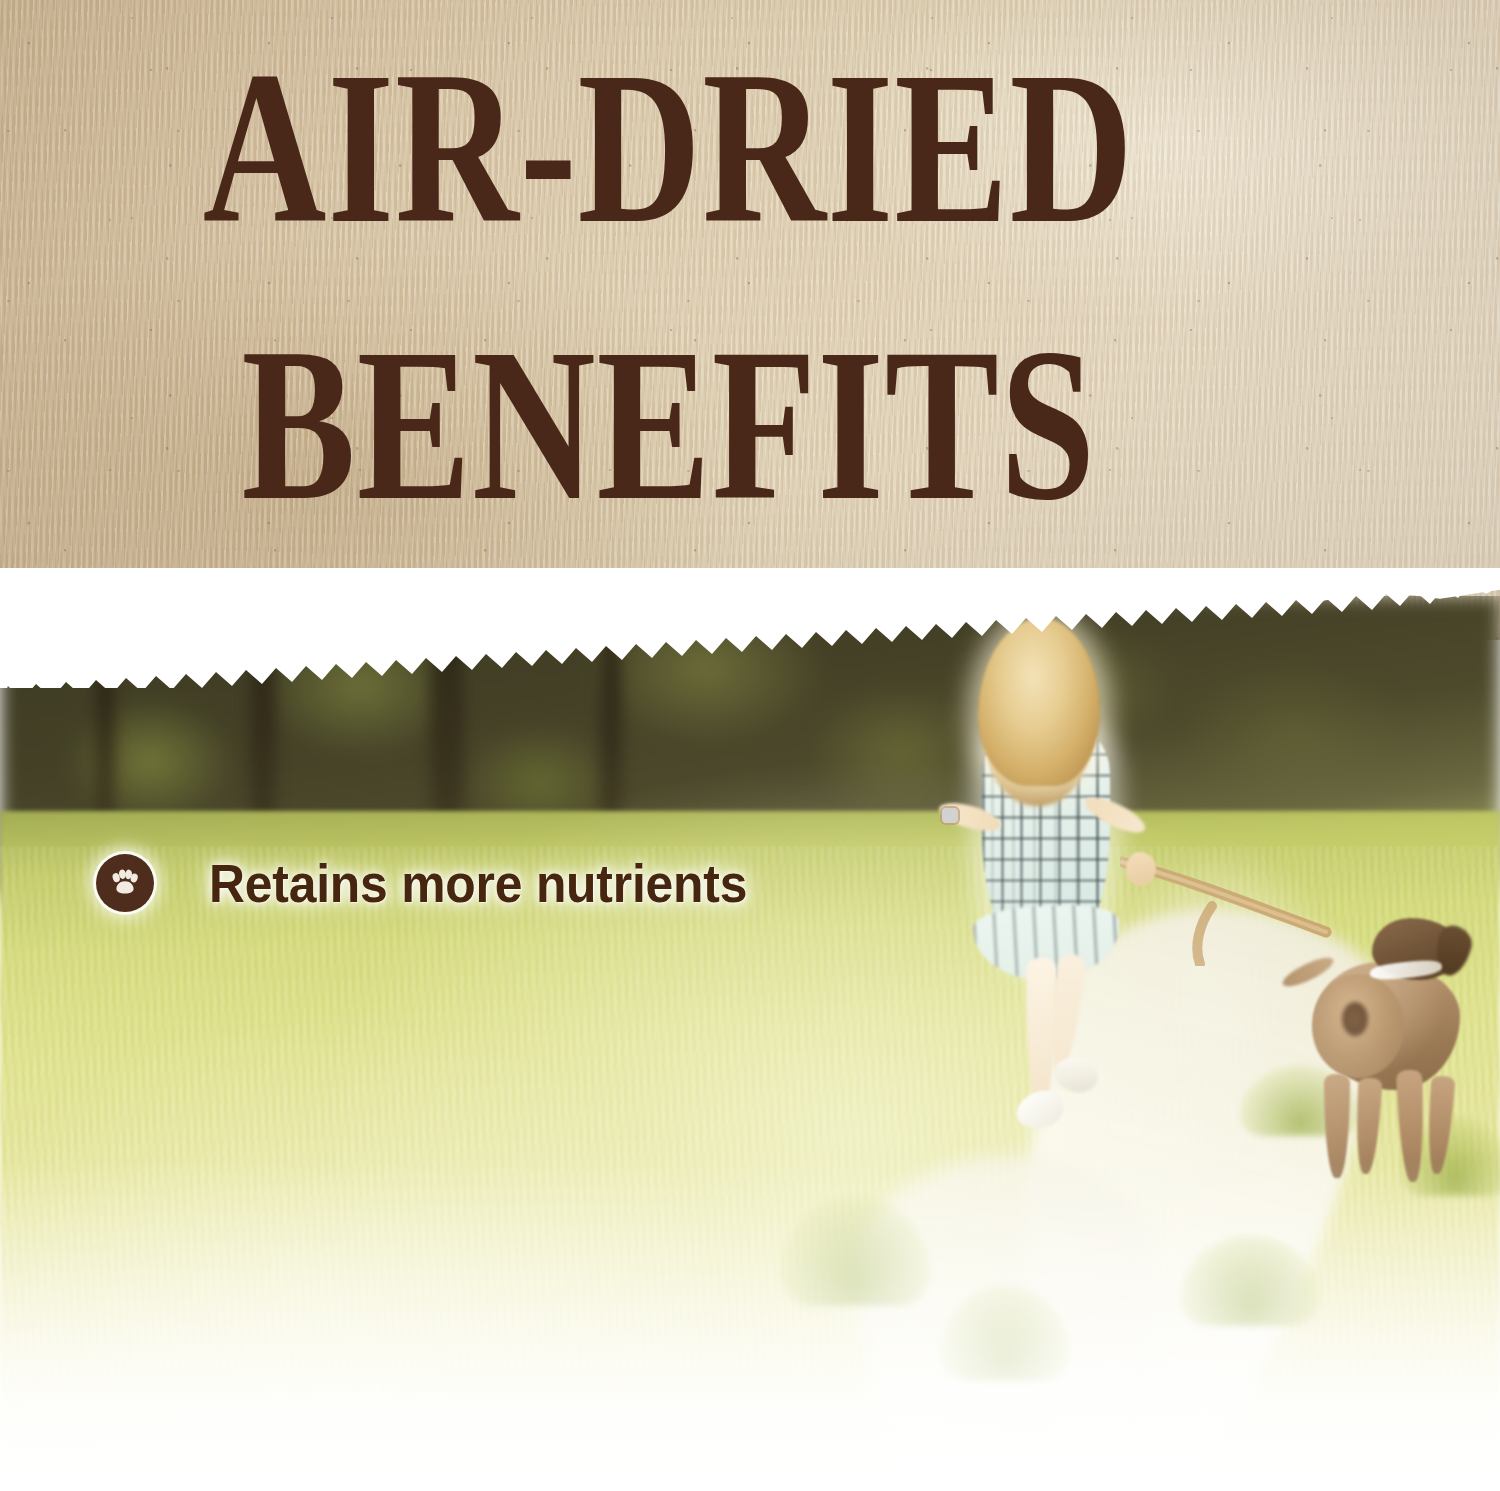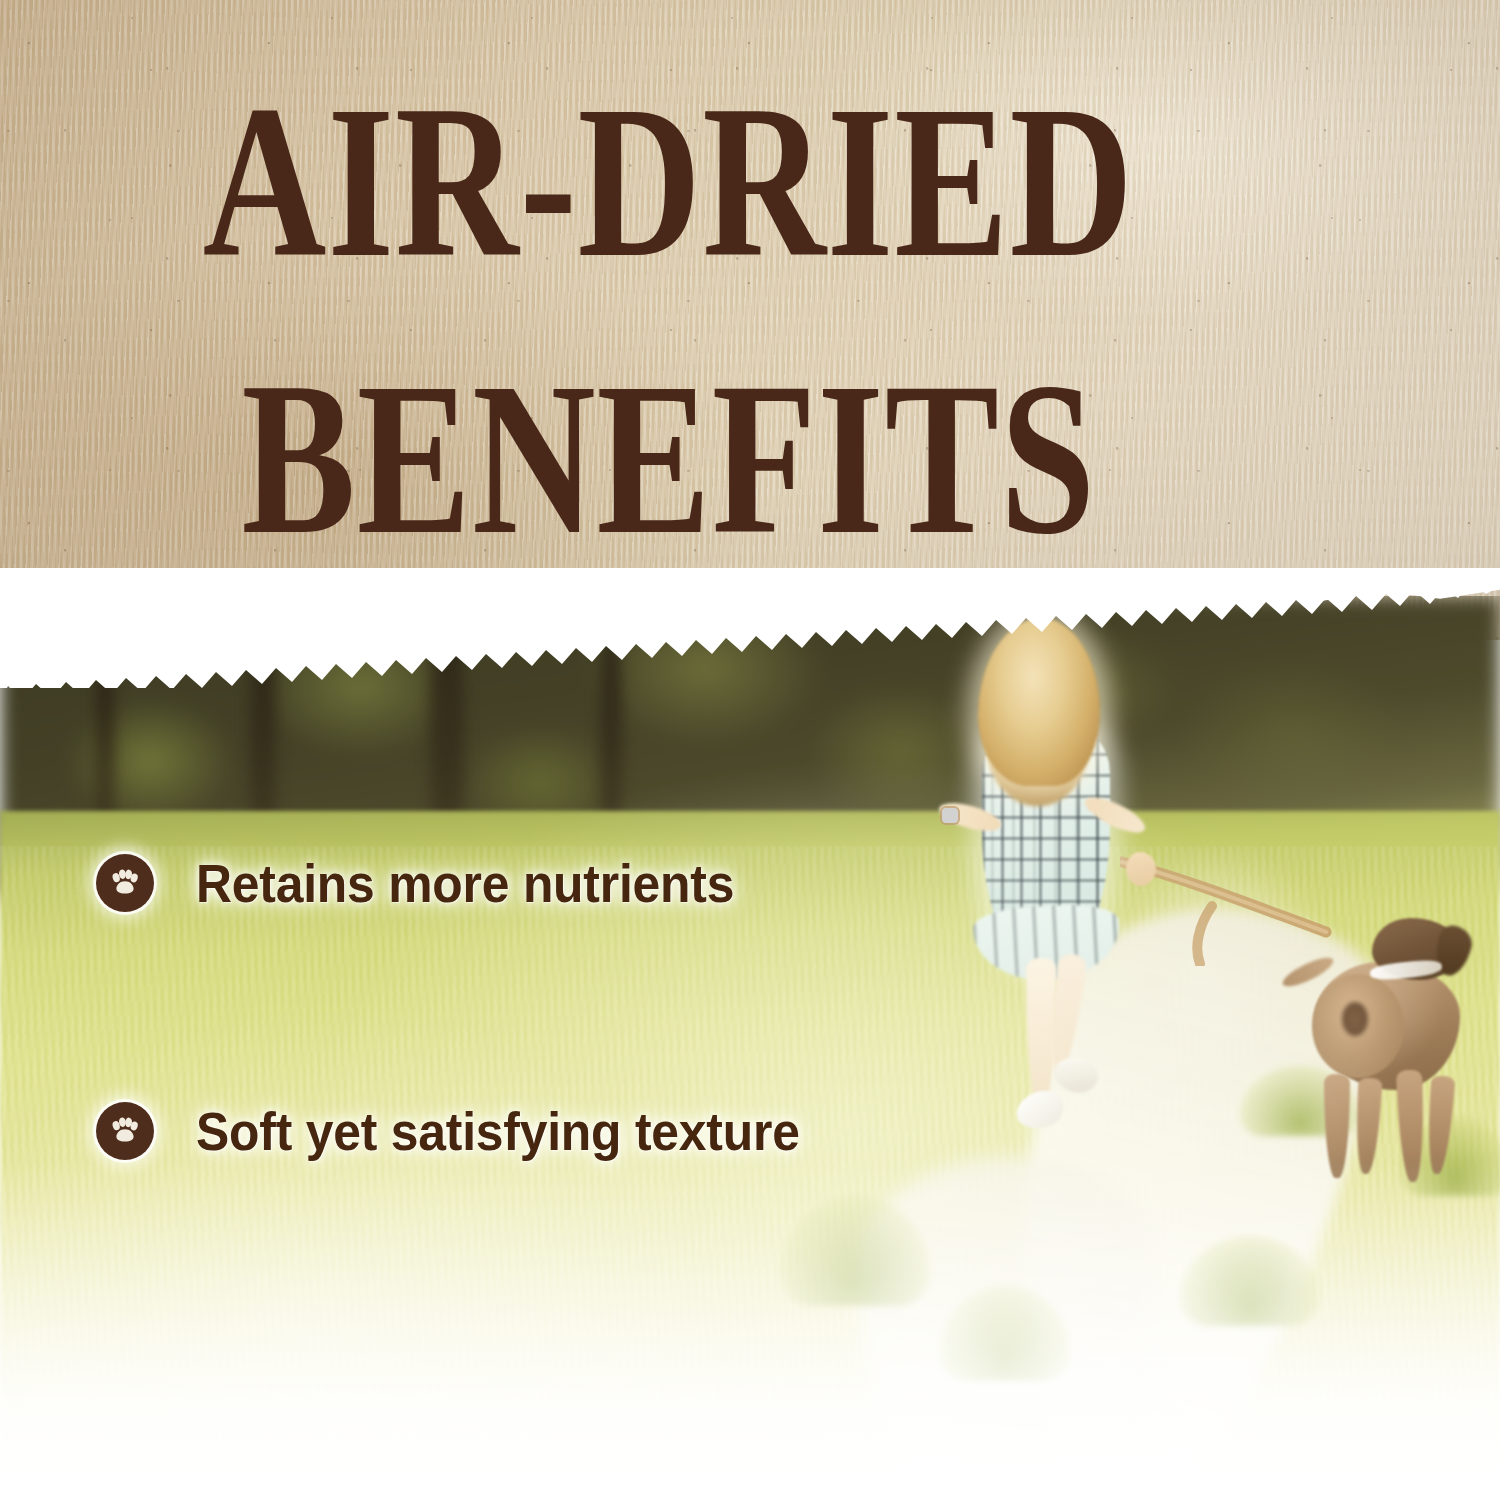--- a/index.html
+++ b/index.html
@@ -50,21 +50,21 @@
     position:absolute;left:0;top:0;width:1500px;height:640px;
     background:
       radial-gradient(ellipse 1100px 560px at 50% 40%, transparent 40%, rgba(120,92,58,.10) 82%, rgba(110,84,52,.18) 100%);
     pointer-events:none;
   }
 
   
   .title-block{
     position:absolute;left:0;top:0;width:1337px;height:600px;
     display:flex;flex-direction:column;align-items:center;justify-content:flex-start;
-    padding-top:104px;
+    padding-top:70px;
   }
   .title-line{
     font-family:"Liberation Serif", serif;
     font-weight:bold;
     color:#4a2819;
     letter-spacing:0.005em;
     line-height:.92;
     white-space:nowrap;
     transform-origin:center;
   }
@@ -297,21 +297,21 @@
 
   
   .tuft{position:absolute;background:radial-gradient(ellipse at 50% 80%, rgba(150,170,60,.75), rgba(200,210,110,.25) 70%, transparent 85%);filter:blur(3px);border-radius:50% 50% 20% 20%/70% 70% 30% 30%;}
 
   
   .bullets{
     position:absolute;left:0;top:596px;width:1500px;height:895px;
     pointer-events:auto;
   }
   .bullet{
-    position:absolute;left:96px;display:flex;align-items:center;gap:42px;
+    position:absolute;left:96px;display:flex;align-items:center;gap:55px;
   }
   .bullet.b1{top:258px;}
   .bullet.b2{top:382px;}
   .bullet.b3{top:506px;}
 
   .paw-badge{
     position:relative;flex:0 0 auto;width:58px;height:58px;border-radius:50%;
     background:#4e2d1c;
     box-shadow:0 0 0 3px rgba(255,255,255,.80), 0 0 16px 7px rgba(255,255,255,.70);
     display:block;
@@ -455,28 +455,16 @@
           <ellipse cx="14.4" cy="8.2" rx="3.4" ry="4.8" fill="#f2ece0" transform="rotate(-6 14.4 8.2)"></ellipse>
           <ellipse cx="20.6" cy="8.4" rx="3.4" ry="4.8" fill="#f2ece0" transform="rotate(6 20.6 8.4)"></ellipse>
           <ellipse cx="26.2" cy="12.0" rx="3.4" ry="4.5" fill="#f2ece0" transform="rotate(18 26.2 12)"></ellipse>
           <path d="M17 15.2c5.1 0 8.6 3.6 8.6 7.4 0 3.2-3.1 5.0-8.6 5.0s-8.6-1.8-8.6-5.0c0-3.8 3.5-7.4 8.6-7.4z" fill="#f2ece0"></path>
         </svg>
       </span>
       <span class="bullet-text">Retains more nutrients</span>
     </div>
 
 
-    <div class="bullet b3">
-      <span class="paw-badge">
-        <svg width="34" height="34" viewBox="0 0 34 34" aria-hidden="true">
-          <ellipse cx="8.2" cy="11.6" rx="3.5" ry="4.6" fill="#f2ece0" transform="rotate(-16 8.2 11.6)"></ellipse>
-          <ellipse cx="14.4" cy="8.2" rx="3.4" ry="4.8" fill="#f2ece0" transform="rotate(-6 14.4 8.2)"></ellipse>
-          <ellipse cx="20.6" cy="8.4" rx="3.4" ry="4.8" fill="#f2ece0" transform="rotate(6 20.6 8.4)"></ellipse>
-          <ellipse cx="26.2" cy="12.0" rx="3.4" ry="4.5" fill="#f2ece0" transform="rotate(18 26.2 12)"></ellipse>
-          <path d="M17 15.2c5.1 0 8.6 3.6 8.6 7.4 0 3.2-3.1 5.0-8.6 5.0s-8.6-1.8-8.6-5.0c0-3.8 3.5-7.4 8.6-7.4z" fill="#f2ece0"></path>
-        </svg>
-      </span>
-      <span class="bullet-text">Soft yet satisfying texture</span>
-    </div>
 
   </div>
 
 </div>
 
 </body></html>

